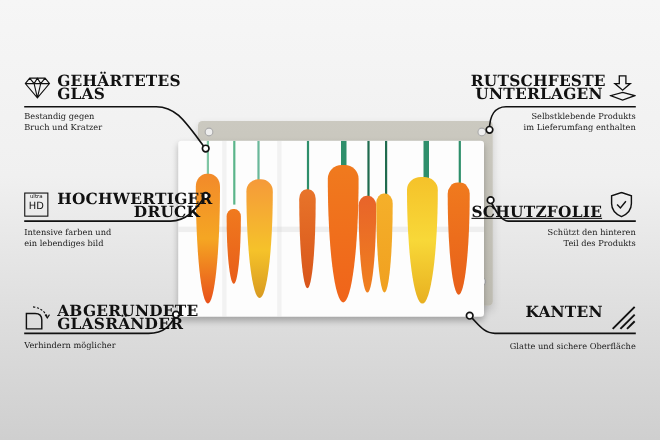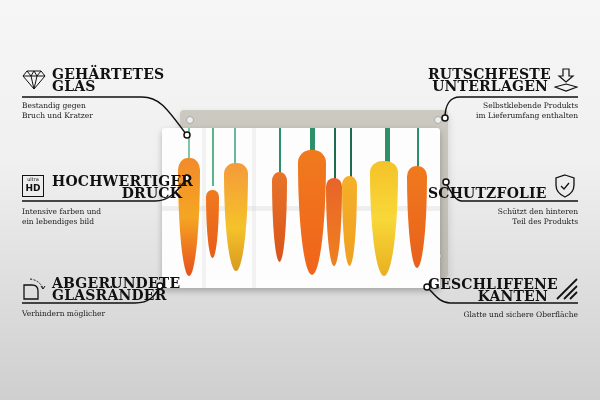--- a/index.html
+++ b/index.html
@@ -95,21 +95,21 @@
   </div>
   <div style="position:absolute;left:0;top:33px;width:150px;">
     <div class="desc">Bestandig gegen</div>
     <div class="desc">Bruch und Kratzer</div>
   </div>
 </div>
 
 <div class="feature" style="left:22px;top:175px;">
   <div class="icon" style="left:0;top:0;width:20px;height:20px;border:1.5px solid #111;text-align:center;font-family:'DejaVu Sans',sans-serif;">
     <div style="font-size:5px;line-height:7px;">ultra</div>
-    <div style="font-size:9px;line-height:10px;font-weight:bold;">HD</div>
+    <div style="font-size:9px;line-height:10px;font-weight:normal;">HD</div>
   </div>
   <div style="position:absolute;left:30px;top:0;width:130px;text-align:right;">
     <div class="title">HOCHWERTIGER</div>
     <div class="title">DRUCK</div>
   </div>
   <div style="position:absolute;left:0;top:32px;width:150px;">
     <div class="desc">Intensive farben und</div>
     <div class="desc">ein lebendiges bild</div>
   </div>
 </div>
@@ -138,36 +138,35 @@
     <path d="M9 1 L15 1 L15 8 L19 8 L12 14 L5 8 L9 8 Z" fill="none" stroke="#111" stroke-width="1.2"></path>
     <path d="M12 16 L23 19 L12 23 L1 19 Z" fill="none" stroke="#111" stroke-width="1.2"></path>
   </svg>
   <div style="position:absolute;right:0;top:33px;text-align:right;width:160px;">
     <div class="desc">Selbstklebende Produkts</div>
     <div class="desc">im Lieferumfang enthalten</div>
   </div>
 </div>
 
 <div class="feature" style="left:430px;top:174px;width:148px;">
-  <div style="position:absolute;right:30px;top:13px;text-align:left;width:120px;">
+  <div style="position:absolute;right:30px;top:13px;text-align:center;width:120px;text-decoration:underline;">
     <div class="title">SCHUTZFOLIE</div>
   </div>
   <svg class="icon" style="right:2px;top:0;" width="22" height="24" viewBox="0 0 22 24">
     <path d="M11 1 L20 4 L20 11 Q20 19 11 23 Q2 19 2 11 L2 4 Z" fill="none" stroke="#111" stroke-width="1.3"></path>
     <path d="M7 12 L10 15 L15 9" fill="none" stroke="#111" stroke-width="1.3"></path>
   </svg>
   <div style="position:absolute;right:0;top:33px;text-align:right;width:160px;">
     <div class="desc">Schützt den hinteren</div>
     <div class="desc">Teil des Produkts</div>
   </div>
 </div>
 
 <div class="feature" style="left:430px;top:278px;width:148px;">
   <div style="position:absolute;right:30px;top:0;text-align:right;width:120px;">
-    <div class="title">GESCHLIFFENE</div>
     <div class="title">KANTEN</div>
   </div>
   <svg class="icon" style="right:0;top:0;" width="22" height="22" viewBox="0 0 22 22">
     <g stroke="#111" stroke-width="1.8">
       <line x1="1" y1="21" x2="21" y2="1"></line>
       <line x1="8" y1="21" x2="21" y2="8"></line>
       <line x1="14" y1="21" x2="21" y2="14"></line>
     </g>
   </svg>
   <div style="position:absolute;right:0;top:32px;text-align:right;width:170px;">

